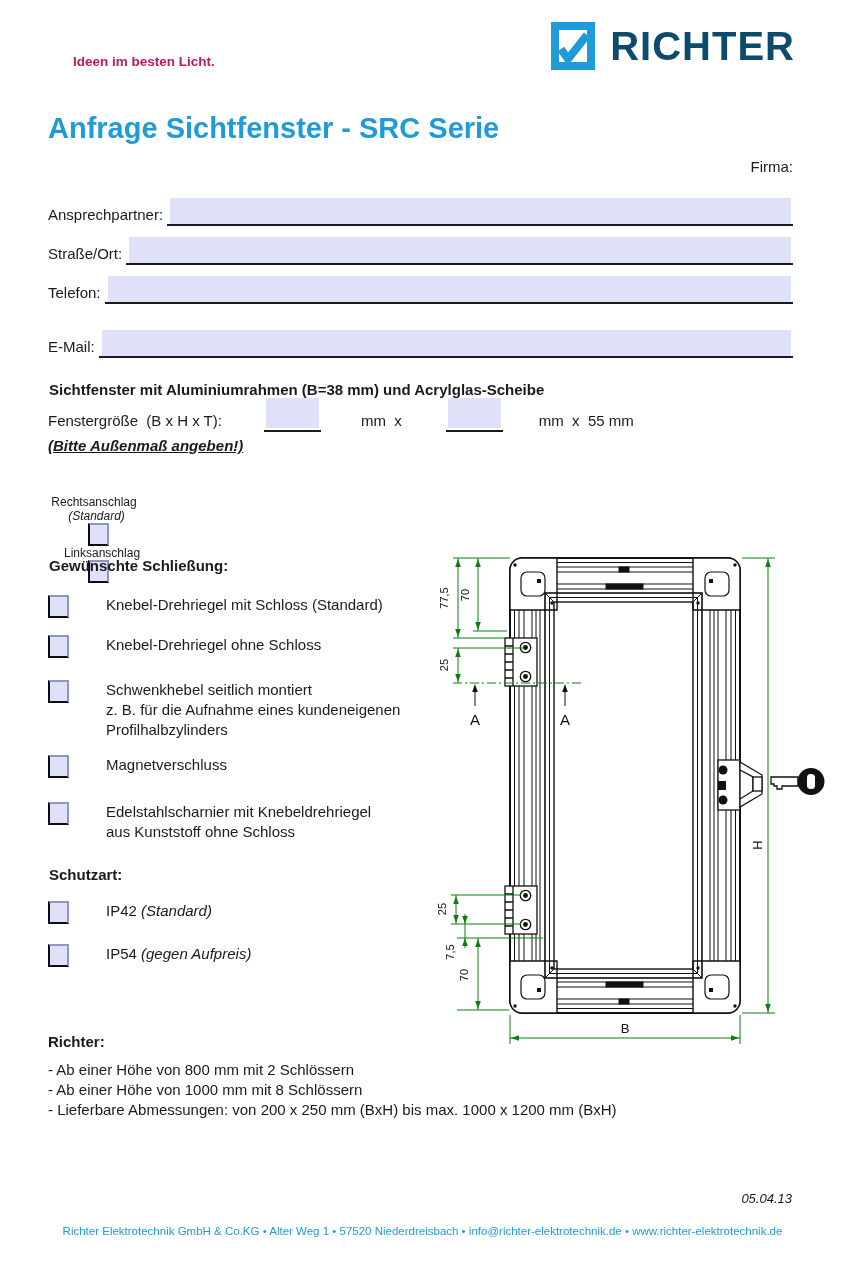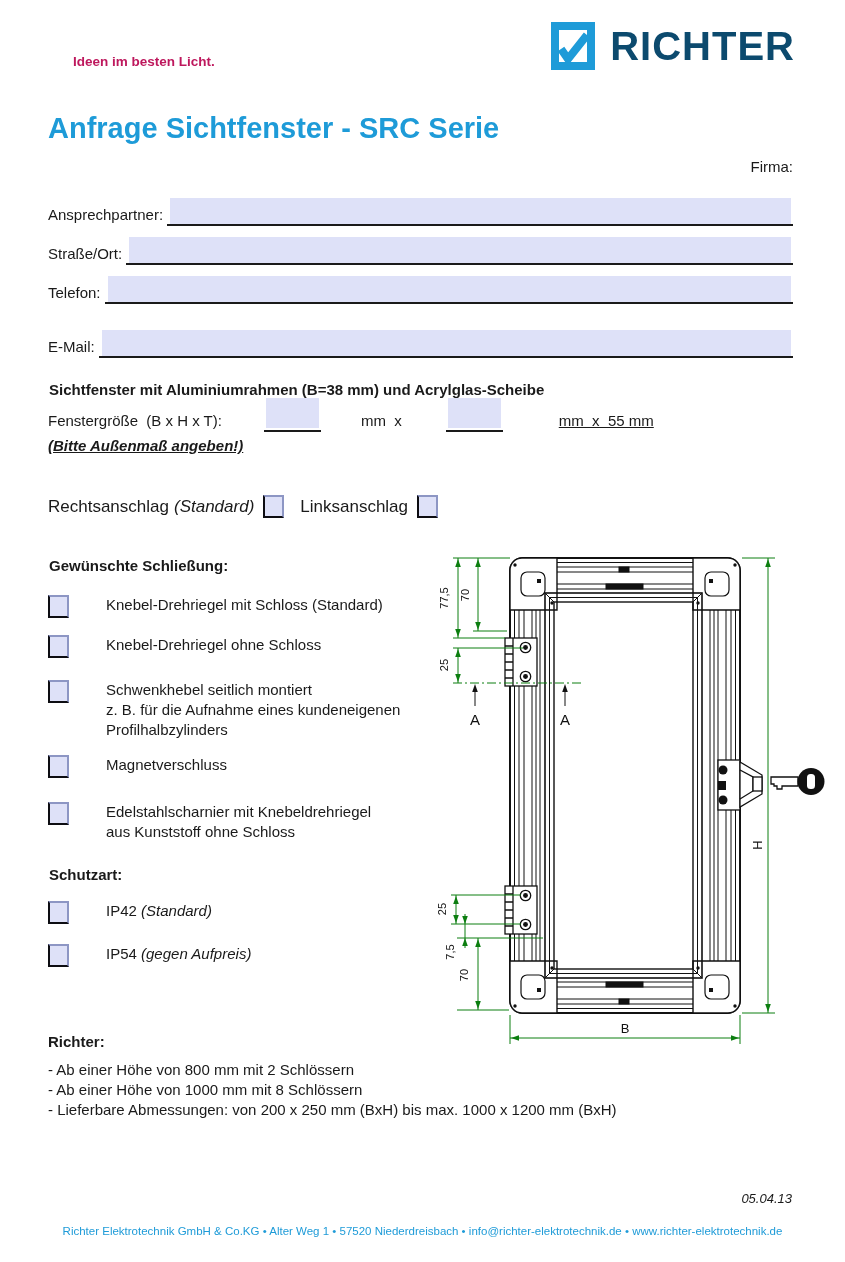--- a/index.html
+++ b/index.html
@@ -22,28 +22,28 @@
 
   .h-row1{top:158px;flex-direction:column;} .h-row2{top:198px;} .h-row3{top:237px;} .h-row4{top:276px;} .h-row5{top:330px;}
 
   
   .sec-head{position:absolute;left:33px;font-size:15px;font-weight:bold;white-space:pre;margin-left:16px;}
   .size-row{position:absolute;left:48px;top:402px;height:30px;display:flex;align-items:flex-end;font-size:15px;gap:36px;}
   .size-row span{padding-bottom:3px;white-space:pre;}
   .mini{position:relative;width:57px;height:30px;border-bottom:2px solid #1a1a1a;}
   .mini .mbox{position:absolute;left:2px;right:2px;top:1px;height:27px;background:#dee1f8;}
   .m1{margin-left:6px;} .m2{margin-left:8px;}
-  .u1{margin-left:4px;} .u2{margin-left:20px;text-decoration:underline;}
+  .u1{margin-left:4px;} .u2{margin-left:0;}
   .size-note{position:absolute;left:48px;top:437px;font-size:15px;font-weight:bold;font-style:italic;text-decoration:underline;}
 
   
   .cb{width:17px;height:19px;background:#dee1f8;border:2px solid;
       border-color:#8d96c4 #8d96c4 #0d0d12 #0d0d12;flex:0 0 auto;}
 
-  .anschlag{position:absolute;left:48px;top:495px;display:flex;align-items:center;font-size:17px;}
+  .anschlag{position:absolute;left:48px;top:495px;display:flex;align-items:center;font-size:12px;flex-direction:column;}
   .anschlag .it{font-style:italic;margin-left:5px;}
   .anschlag .cb{margin-left:9px;}
   .anschlag .second{margin-left:16px;}
 
   
   .opt{position:absolute;left:48px;display:flex;align-items:flex-start;font-size:15px;}
   .opt .txt{margin-left:37px;line-height:20px;}
   .opt .it{font-style:italic;}
 
   

